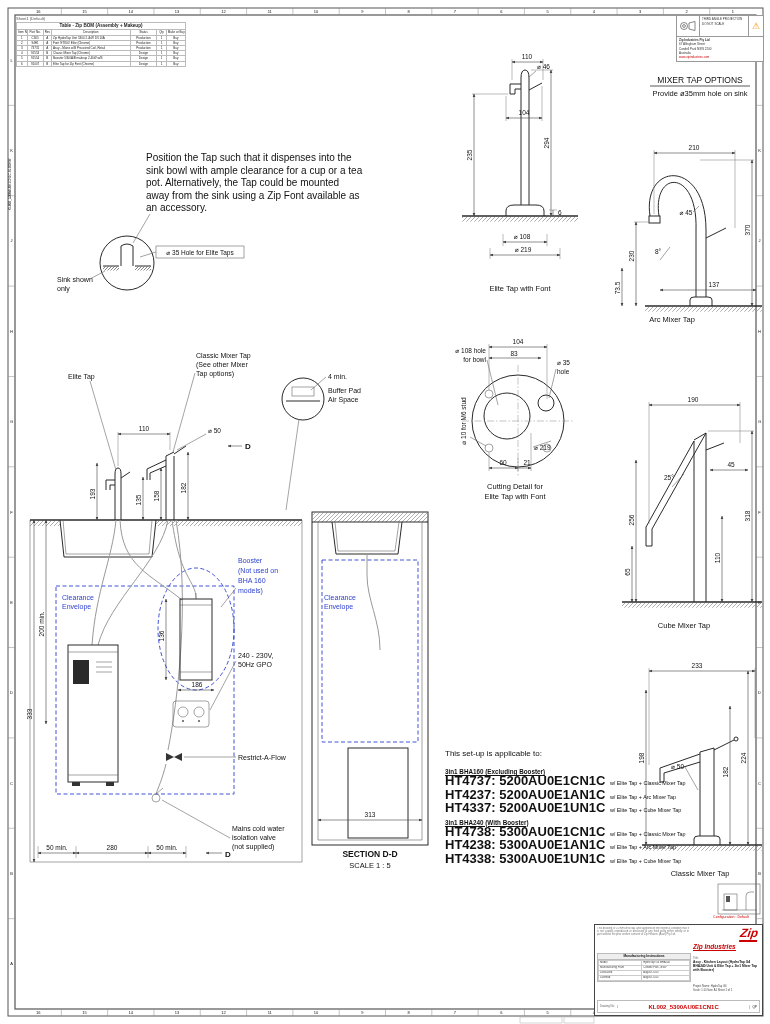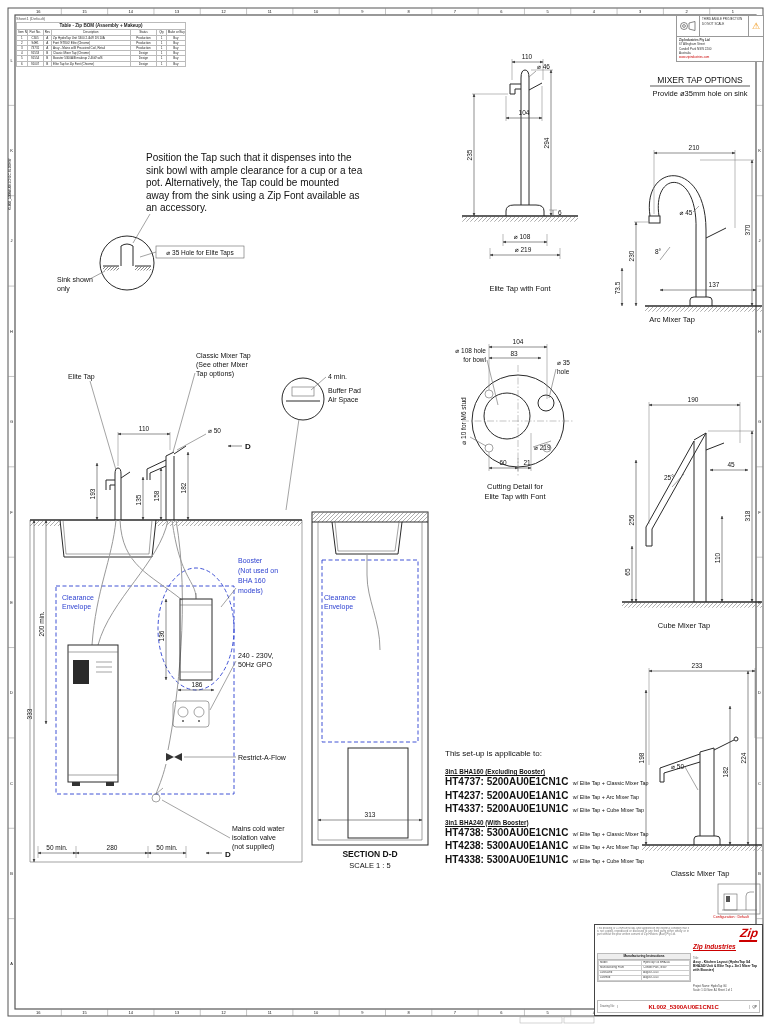--- a/index.html
+++ b/index.html
@@ -34,21 +34,21 @@
   .bom td:nth-child(4){text-align:left;}
 
   
   .pos-note{left:146px;top:152px;width:218px;font-size:10px;line-height:1.25;color:#111;}
 
   
   .app{left:445px;top:749px;width:215px;}
   .app-intro{font-size:8px;margin-bottom:10px;}
   .app-group{font-size:6.3px;font-weight:bold;text-decoration:underline;margin-top:3px;}
   .app-line{white-space:nowrap;line-height:10.5px;}
-  .app-code{font-size:10px;font-weight:bold;}
+  .app-code{font-size:13px;font-weight:bold;}
   .app-rest{font-size:5.4px;}
 
   
   .stamp{left:676px;top:15px;width:86px;border:1px solid #999;font-size:3px;color:#333;background:#fff;}
   .stamp-row{display:flex;border-bottom:1px solid #999;}
   .stamp-sym{width:22px;border-right:1px solid #999;display:flex;align-items:center;justify-content:center;height:20px;}
   .stamp-mid{flex:1;padding:1px 2px;line-height:1.5;}
   .stamp-warn{width:14px;display:flex;align-items:center;justify-content:center;color:#f08c00;font-size:9px;border-left:1px solid #999;}
   .stamp-co{padding:1px 2px;line-height:1.45;}
   .stamp-co .b{font-weight:bold;}

